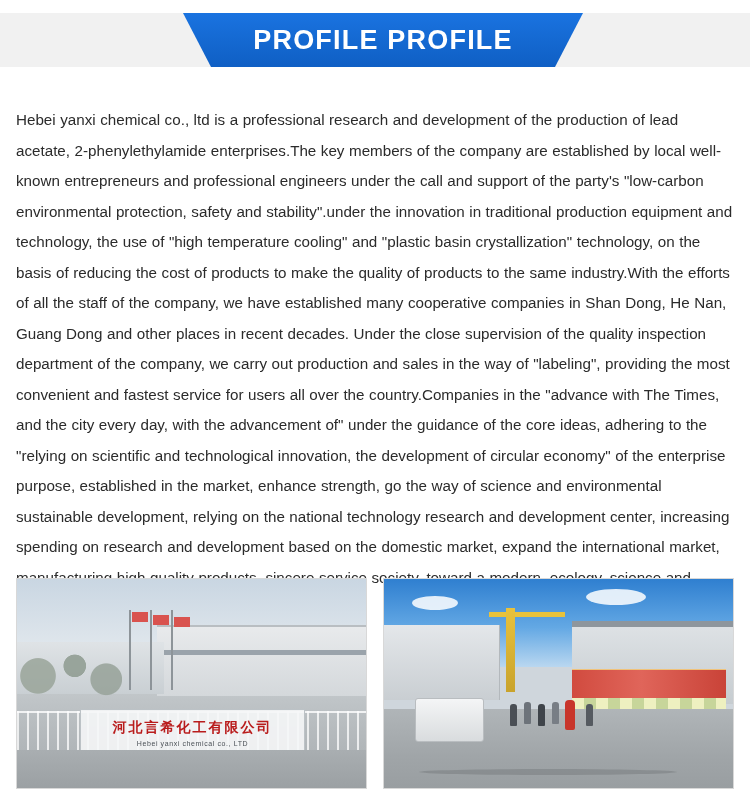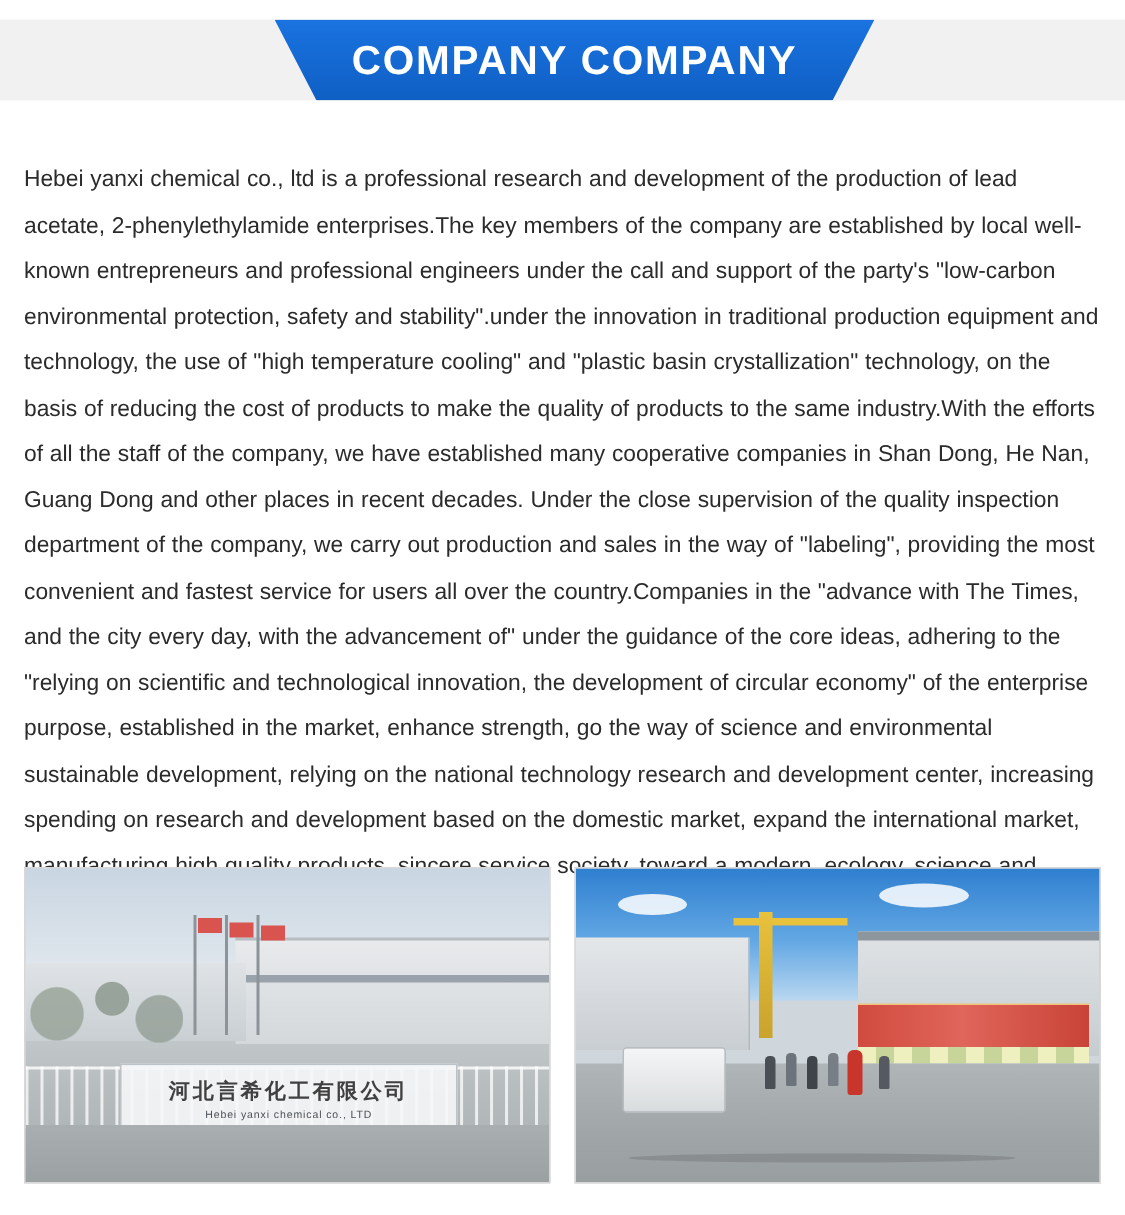--- a/index.html
+++ b/index.html
@@ -137,21 +137,21 @@
     border-top: 2px solid rgba(255,255,255,.8);
     border-bottom: 2px solid rgba(255,255,255,.6);
   }
   .p1-sign {
     position: absolute; left: 18%; top: 62%; width: 64%; height: 22%;
     background: rgba(245,246,247,.9);
     border: 1px solid #bcc2c6;
     display: flex; flex-direction: column; align-items: center; justify-content: center;
   }
   .p1-sign-cn {
-    font-size: 14px; color: #404040; letter-spacing: 2px; font-weight: bold;
+    font-size: 14px; color: #b91c1c; letter-spacing: 2px; font-weight: bold;
     font-family: "DejaVu Sans", sans-serif;
   }
   .p1-sign-en {
     font-size: 7px; color: #4a5056; letter-spacing: .6px; margin-top: 3px;
     font-family: "Liberation Sans", sans-serif;
   }
   .p1-road {
     position: absolute; left: 0; bottom: 0; width: 100%; height: 18%;
     background: linear-gradient(180deg, #a9aeb1 0%, #9ba0a3 100%);
   }
@@ -217,21 +217,21 @@
   }
 </style>
 </head>
 <body>
 
 <div class="page">
 
   <div class="banner-wrap">
     <div class="banner-bar"></div>
     <div class="banner-ribbon"></div>
-    <div class="banner-title">COMPANY COMPANY</div>
+    <div class="banner-title">PROFILE PROFILE</div>
   </div>
 
   <div class="content">
     <p class="paragraph">Hebei yanxi chemical co., ltd is a professional research and development of the production of lead acetate, 2-phenylethylamide enterprises.The key members of the company are established by local well-known entrepreneurs and professional engineers under the call and support of the party's "low-carbon environmental protection, safety and stability".under the innovation in traditional production equipment and technology, the use of "high temperature cooling" and "plastic basin crystallization" technology, on the basis of reducing the cost of products to make the quality of products to the same industry.With the efforts of all the staff of the company, we have established many cooperative companies in Shan Dong, He Nan, Guang Dong and other places in recent decades. Under the close supervision of the quality inspection department of the company, we carry out production and sales in the way of "labeling", providing the most convenient and fastest service for users all over the country.Companies in the "advance with The Times, and the city every day, with the advancement of" under the guidance of the core ideas, adhering to the "relying on scientific and technological innovation, the development of circular economy" of the enterprise purpose, established in the market, enhance strength, go the way of science and environmental sustainable development, relying on the national technology research and development center, increasing spending on research and development based on the domestic market, expand the international market, manufacturing high quality products, sincere service society, toward a modern, ecology, science and technology, chemical enterprises of the world.</p>
   </div>
 
   <div class="photos">
 
     <div class="photo">
       <div class="p1-sky"></div>

